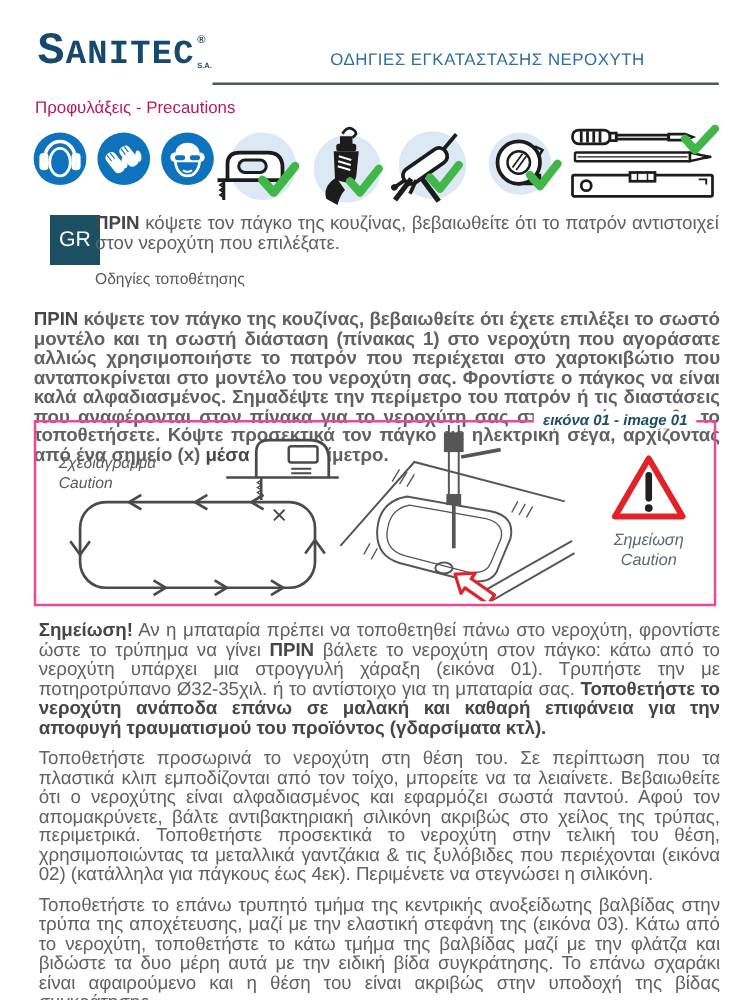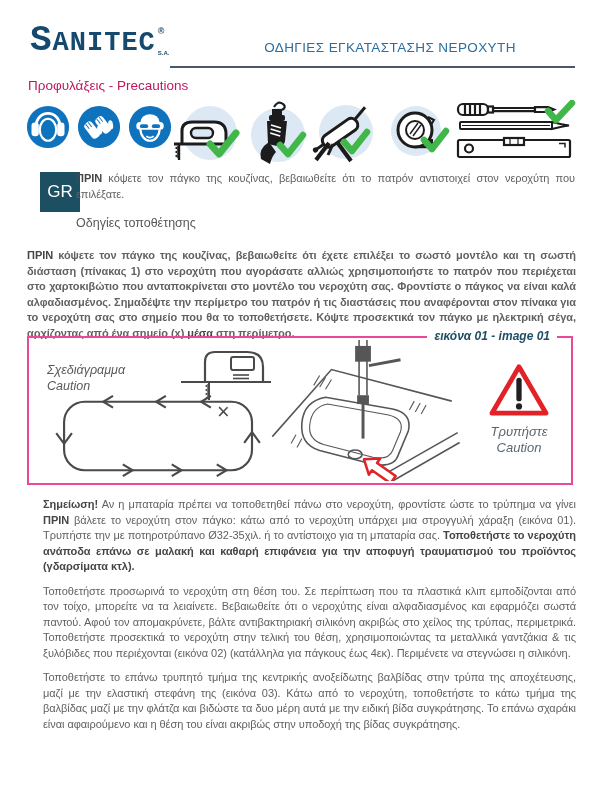--- a/index.html
+++ b/index.html
@@ -22,41 +22,41 @@
 
   
   .icn{position:absolute;}
   svg{display:block;}
 
   
   .gr-box{position:absolute;left:28px;top:172px;width:40px;height:40px;background:#1d4f63;
           color:#fff;font-size:17px;display:flex;align-items:center;justify-content:center;margin-left:12px;}
   .gr-text{position:absolute;left:76px;top:171px;width:499px;}
 
-  .body-text{font-size:11px;line-height:15.5px;letter-spacing:-0.05px;text-align:justify;color:#606163;}
+  .body-text{font-size:15px;line-height:15.5px;letter-spacing:-0.05px;text-align:justify;color:#606163;}
   .body-text b{color:#454648;}
 
   .instr-heading{position:absolute;left:76px;top:216px;font-size:12.5px;color:#57585a;}
   .para1{position:absolute;left:27px;top:248px;width:549px;font-weight:bold;}
 
   
   .figure-box{position:absolute;left:27px;top:336px;width:542px;height:145px;border:2px solid #ec4899;font-style:italic;}
   .figure-caption{position:absolute;top:-9px;right:14px;background:#fff;padding:0 7px;
                   font-size:12px;font-weight:bold;color:#1d4e63;white-space:nowrap;}
   .diagram-label{position:absolute;left:18px;top:24px;font-size:12.5px;line-height:16px;color:#57585a;}
   .fig-jigsaw{position:absolute;left:150px;top:4px;}
   .fig-cutpath{position:absolute;left:26px;top:50px;}
   .fig-sink{position:absolute;left:238px;top:2px;}
   .warn-wrap{position:absolute;left:436px;top:24px;width:108px;text-align:center;}
   .warn-wrap svg{margin:0 auto;}
   .caution-label{font-size:13px;line-height:16px;color:#5b6670;margin-top:6px;}
 
   
   .lower{position:absolute;left:27px;top:497px;width:549px;}
-  .lower p{margin:0 0 9px 16px;}
+  .lower p{margin:0 0 9px 4px;}
 </style>
 </head>
 <body>
 
 <div class="page">
 
   <div class="logo">
     <span class="logo-text">SANITEC</span>
     <span class="logo-marks">
       <span class="logo-reg">®</span>
@@ -253,21 +253,21 @@
       </svg>
     </div>
 
     <div class="warn-wrap">
       <svg width="62" height="56" viewBox="0 0 64 58">
         <path d="M32 5 L60 53 L4 53 Z" fill="#fff" stroke="#e32227" stroke-width="5" stroke-linejoin="round"></path>
         <line x1="32" y1="19" x2="32" y2="38" stroke="#231f20" stroke-width="5.5" stroke-linecap="round"></line>
         <circle cx="32" cy="46" r="3.2" fill="#231f20"></circle>
       </svg>
       <div class="caution-label">
-        <div>Τρυπήστε</div>
+        <div>Σημείωση</div>
         <div>Caution</div>
       </div>
     </div>
   </div>
 
   <div class="lower">
     <p class="body-text"><b>Σημείωση!</b><span> Αν η μπαταρία πρέπει να τοποθετηθεί πάνω στο νεροχύτη, φροντίστε ώστε το τρύπημα να γίνει </span><b>ΠΡΙΝ</b><span> βάλετε το νεροχύτη στον πάγκο: κάτω από το νεροχύτη υπάρχει μια στρογγυλή χάραξη (εικόνα 01). Τρυπήστε την με ποτηροτρύπανο Ø32-35χιλ. ή το αντίστοιχο για τη μπαταρία σας. </span><b>Τοποθετήστε το νεροχύτη ανάποδα επάνω σε μαλακή και καθαρή επιφάνεια για την αποφυγή τραυματισμού του προϊόντος (γδαρσίματα κτλ).</b></p>
     <p class="body-text">Τοποθετήστε προσωρινά το νεροχύτη στη θέση του. Σε περίπτωση που τα πλαστικά κλιπ εμποδίζονται από τον τοίχο, μπορείτε να τα λειαίνετε. Βεβαιωθείτε ότι ο νεροχύτης είναι αλφαδιασμένος και εφαρμόζει σωστά παντού. Αφού τον απομακρύνετε, βάλτε αντιβακτηριακή σιλικόνη ακριβώς στο χείλος της τρύπας, περιμετρικά. Τοποθετήστε προσεκτικά το νεροχύτη στην τελική του θέση, χρησιμοποιώντας τα μεταλλικά γαντζάκια &amp; τις ξυλόβιδες που περιέχονται (εικόνα 02) (κατάλληλα για πάγκους έως 4εκ). Περιμένετε να στεγνώσει η σιλικόνη.</p>
     <p class="body-text">Τοποθετήστε το επάνω τρυπητό τμήμα της κεντρικής ανοξείδωτης βαλβίδας στην τρύπα της αποχέτευσης, μαζί με την ελαστική στεφάνη της (εικόνα 03). Κάτω από το νεροχύτη, τοποθετήστε το κάτω τμήμα της βαλβίδας μαζί με την φλάτζα και βιδώστε τα δυο μέρη αυτά με την ειδική βίδα συγκράτησης. Το επάνω σχαράκι είναι αφαιρούμενο και η θέση του είναι ακριβώς στην υποδοχή της βίδας συγκράτησης.</p>
   </div>

